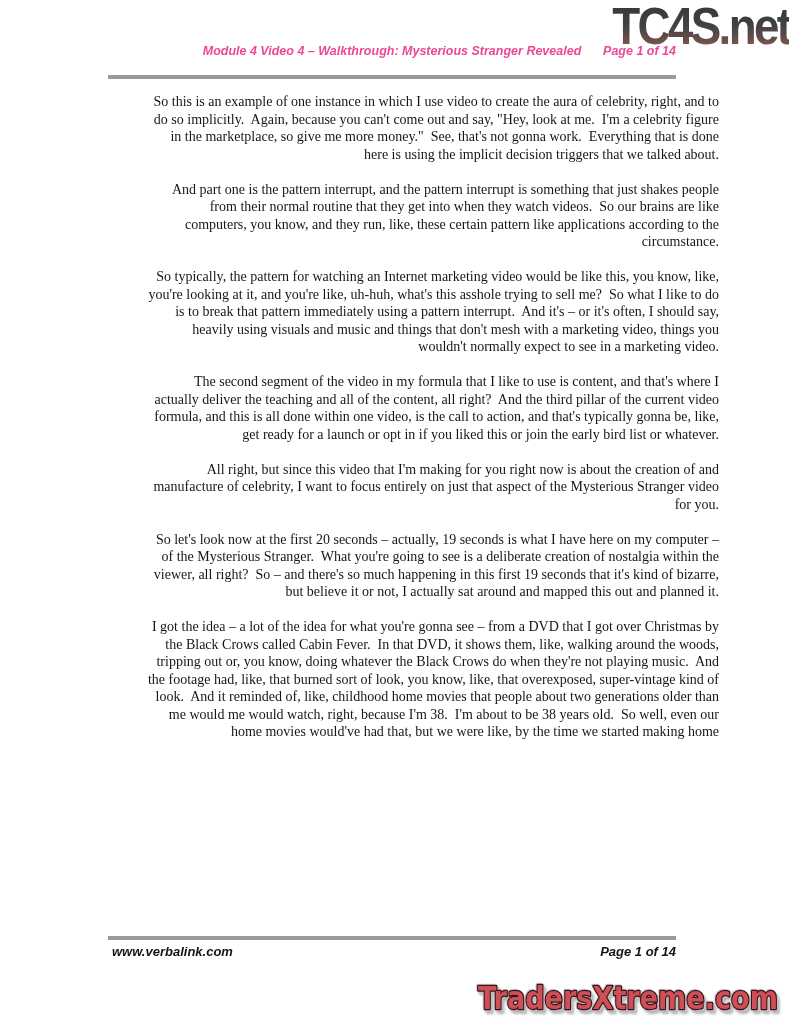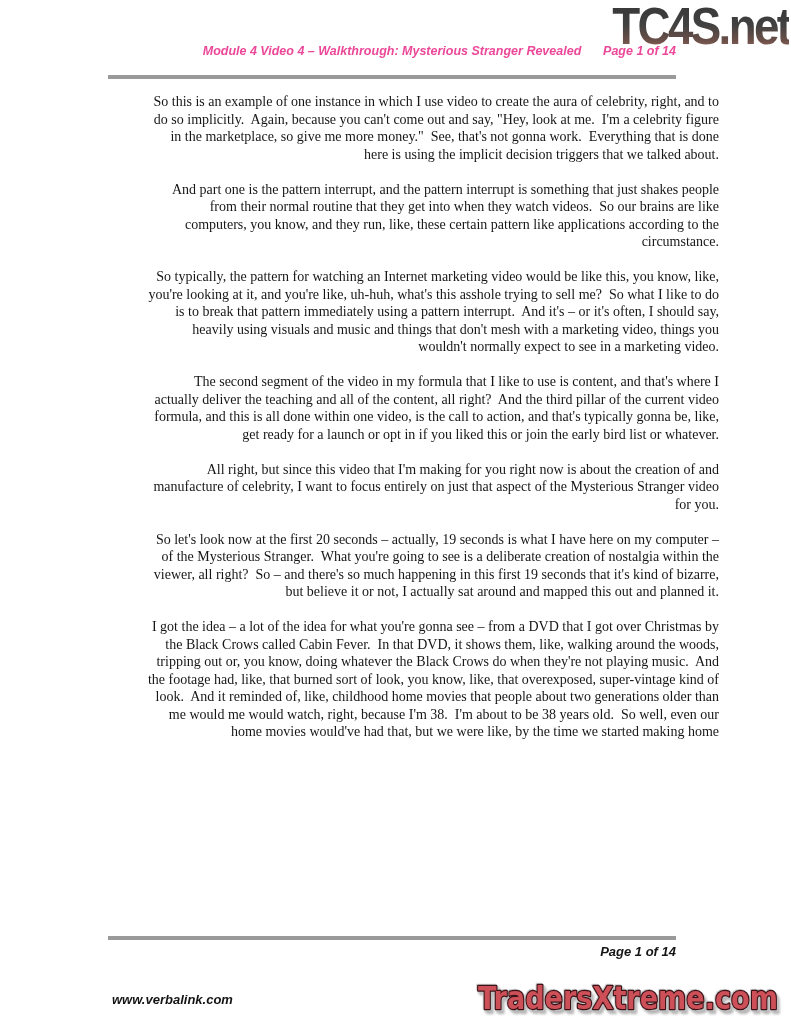--- a/index.html
+++ b/index.html
@@ -38,21 +38,21 @@
   .watermark{position:absolute;left:238px;top:479px;
              filter:drop-shadow(3px 3px 1.5px rgba(110,110,110,0.75));}
   .watermark svg text{
     font-family:"DejaVu Serif", serif;font-weight:bold;
   }
 
   
   .footer{position:absolute;left:108px;top:944px;width:568px;
           font-family:"Liberation Sans", sans-serif;
           font-weight:bold;font-style:italic;font-size:13px;color:#141414;}
-  .footer-site{position:absolute;left:4px;top:0;margin-top:48px;}
+  .footer-site{position:absolute;left:4px;top:0;}
   .footer-page{position:absolute;right:0;top:0;}
 
   
   .tx-logo{position:absolute;left:470px;top:976px;
            filter:drop-shadow(1px 1px 0 rgba(195,195,195,0.9))
                   drop-shadow(-1px -1px 0 rgba(200,200,200,0.85))
                   drop-shadow(2px 3px 1px rgba(165,165,165,0.8));}
   .tx-logo svg text{font-family:"DejaVu Sans", sans-serif;font-weight:bold;}
 </style>
 </head>

